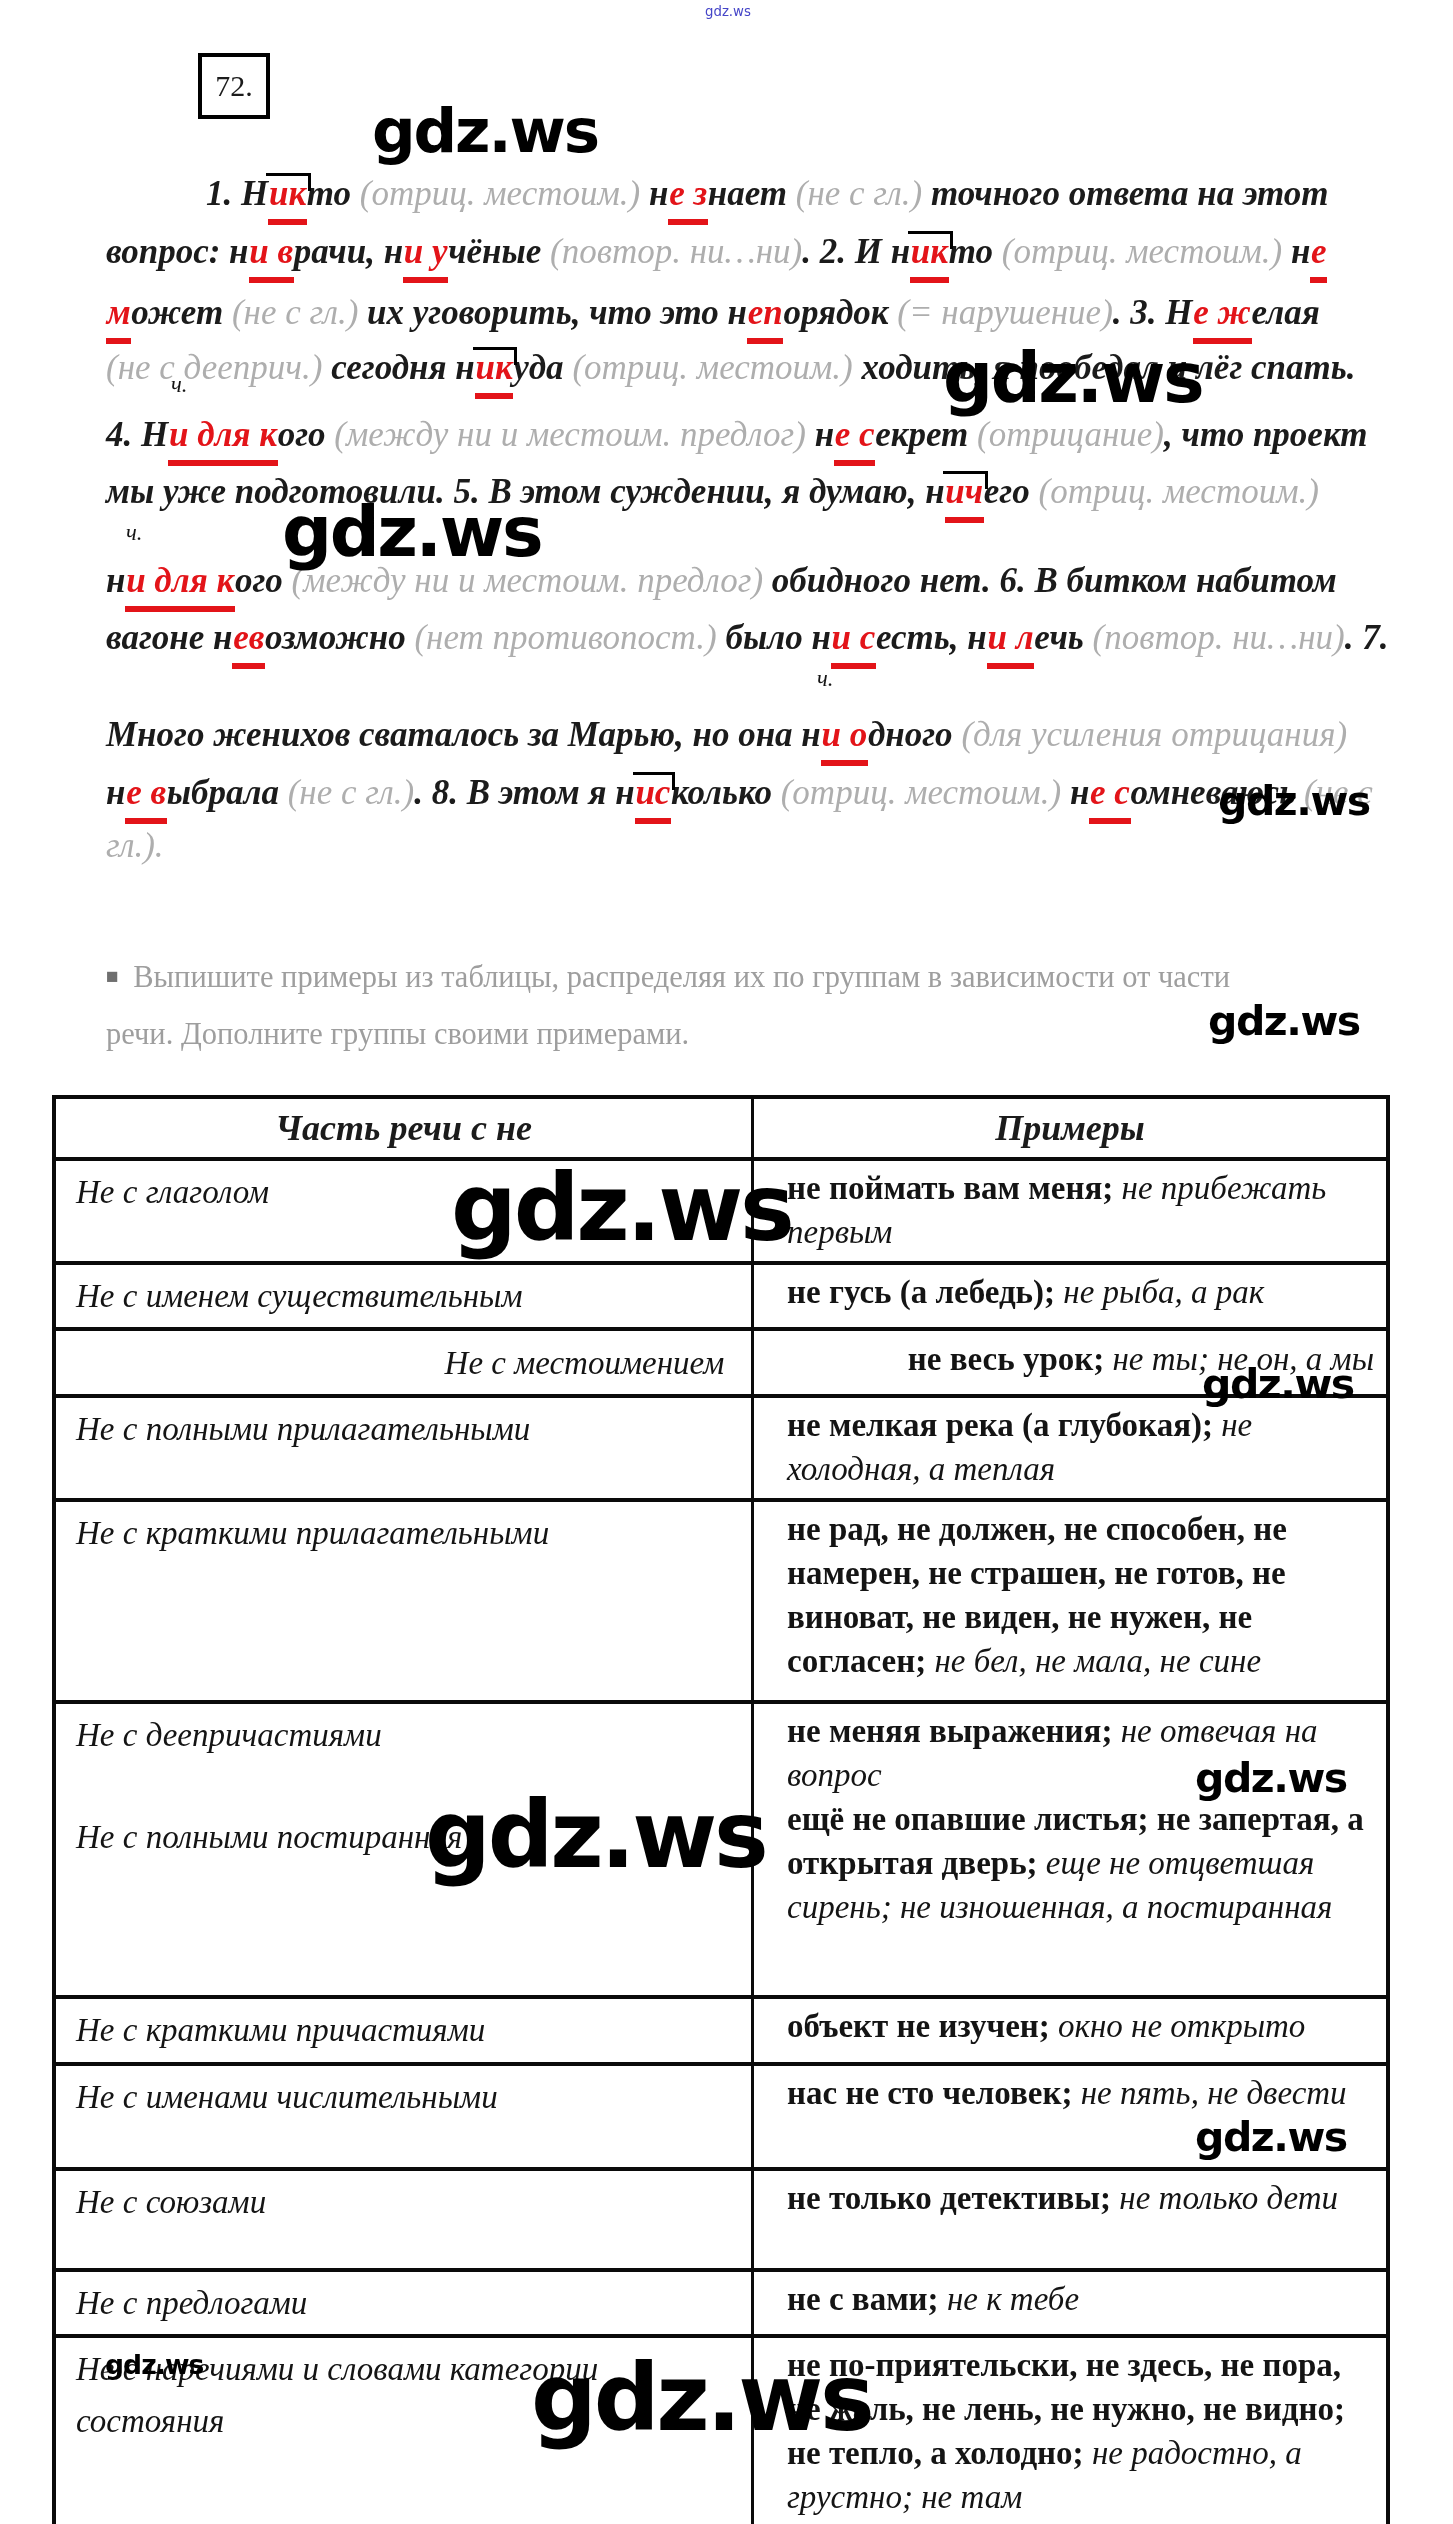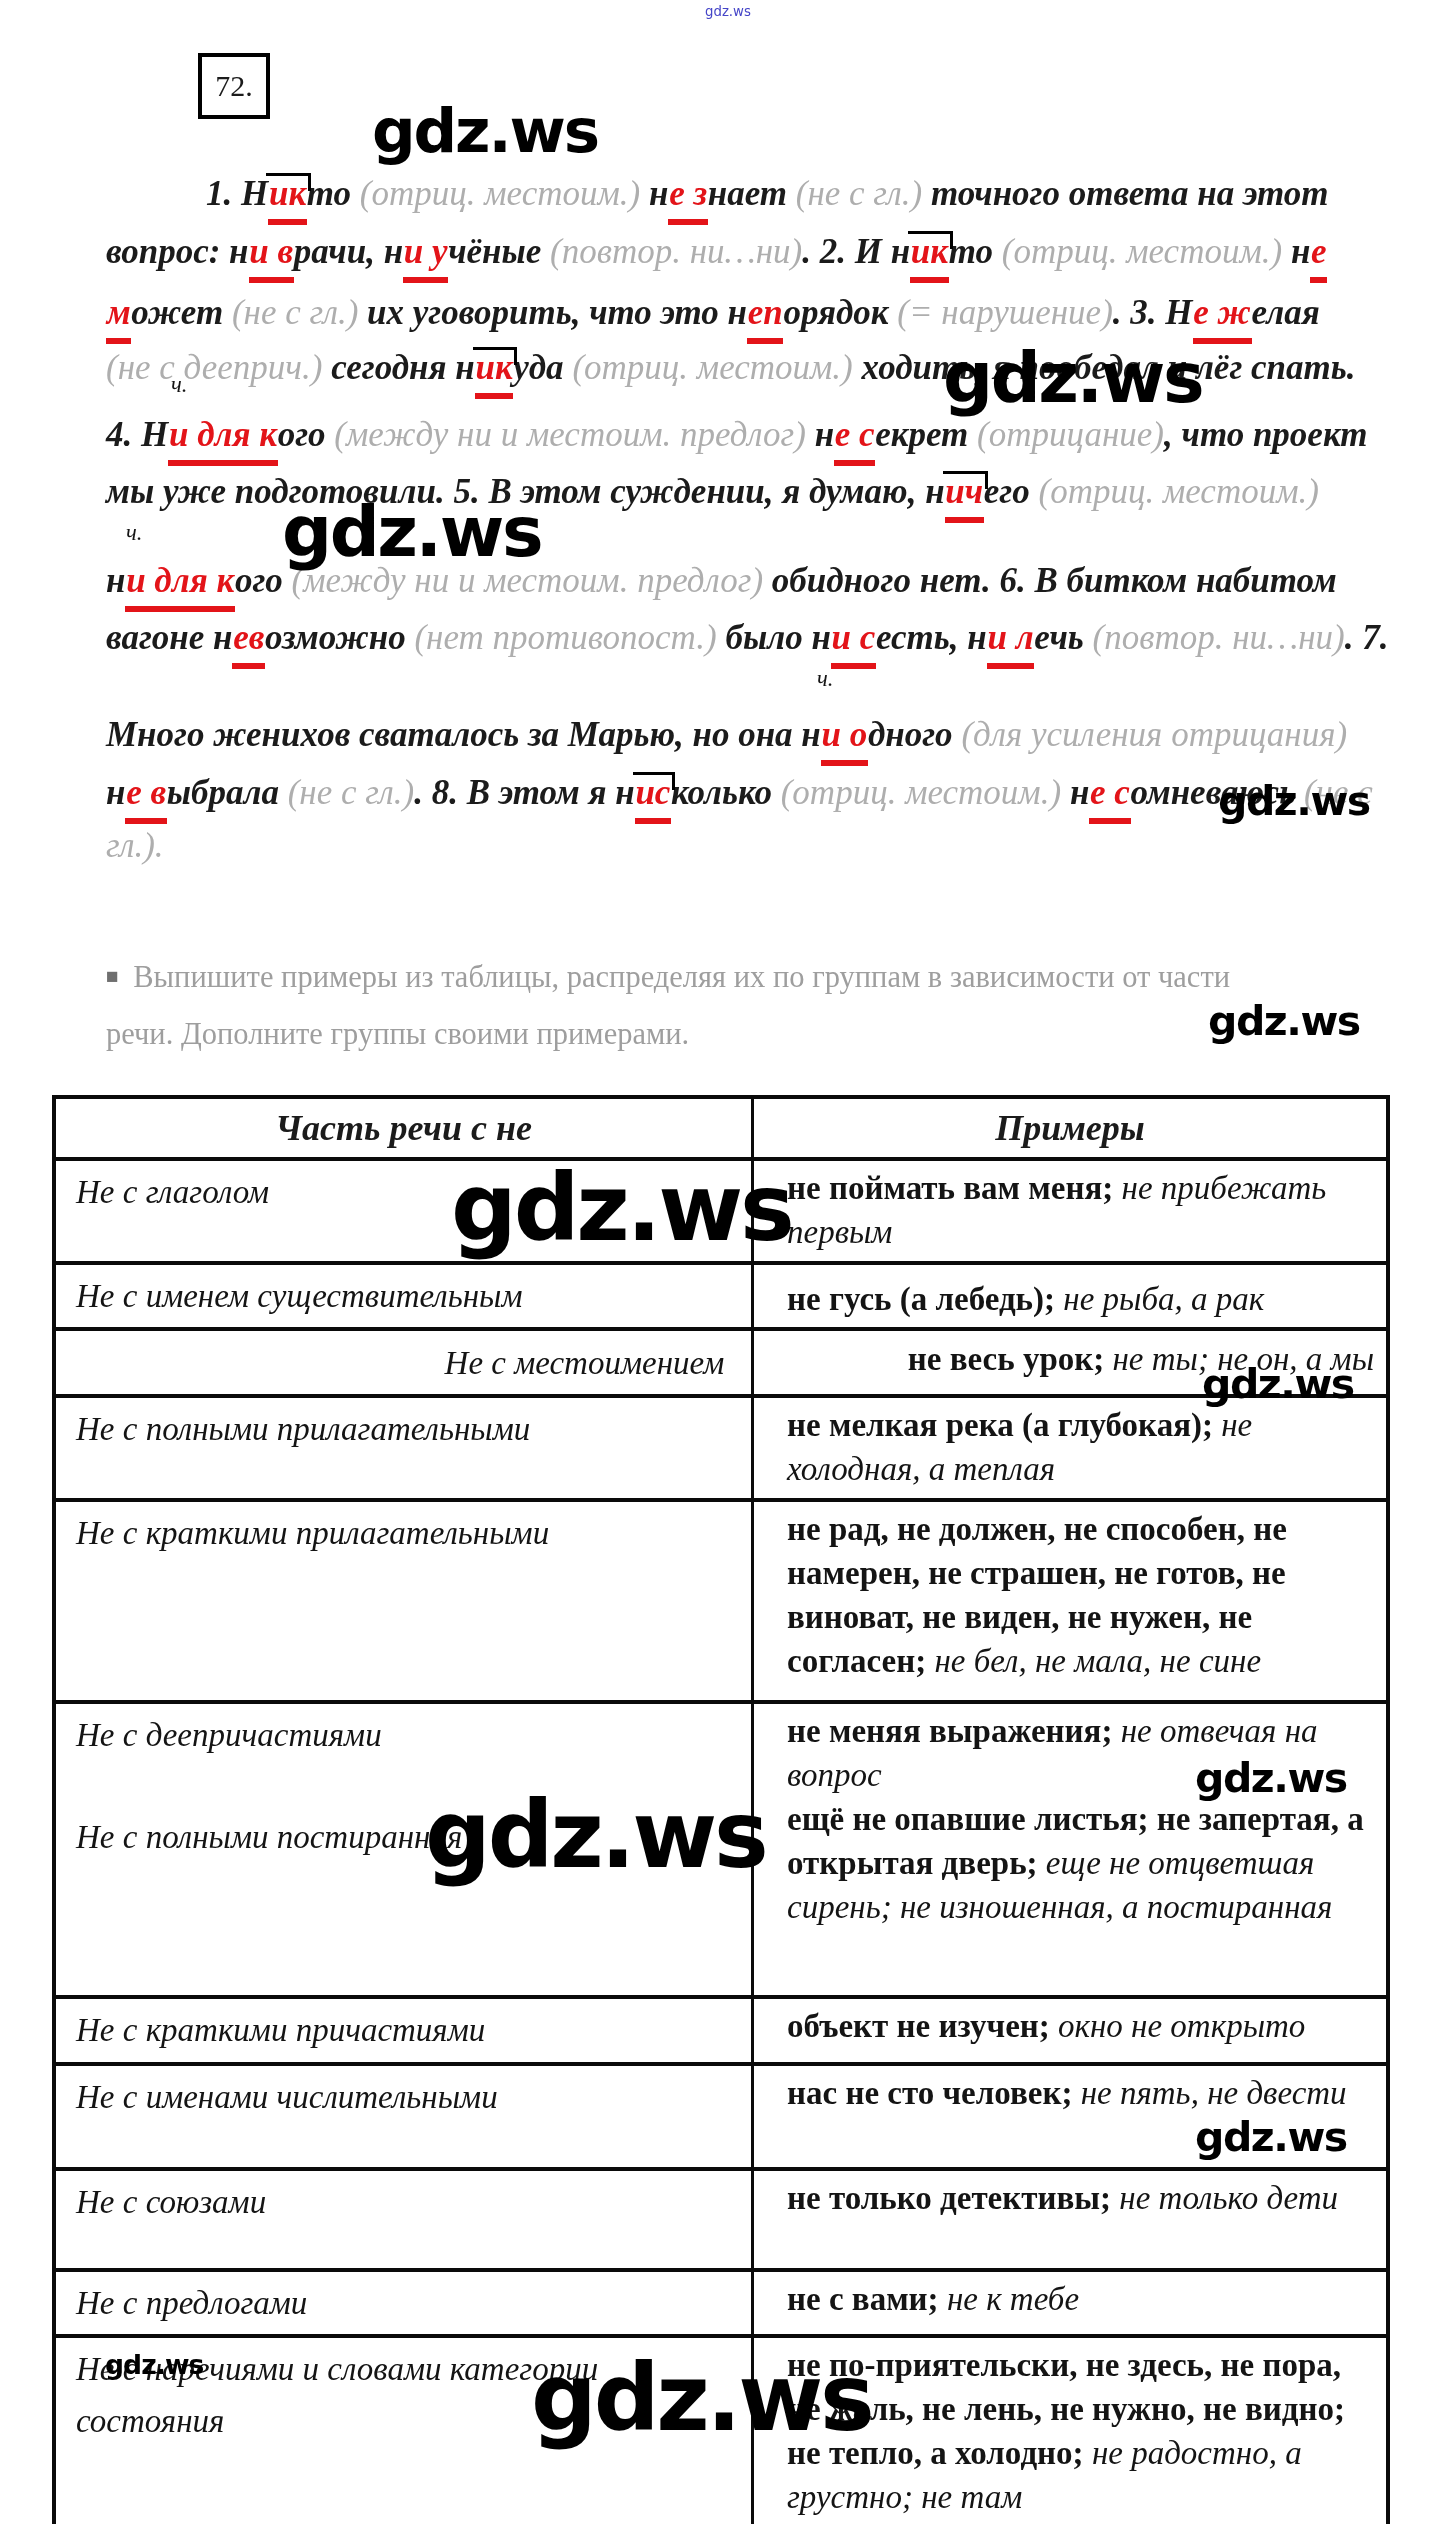--- a/index.html
+++ b/index.html
@@ -107,21 +107,21 @@
     <div class="trc th">Примеры</div>
   </div>
 <div class="trow" style="min-height: 102px;">
       <div class="tl">
         <div class="lbl">Не с глаголом</div>
       </div>
       <div class="trc">
         <p class="ex"><span class="e-up">не поймать вам меня; </span><span class="e-it">не прибежать первым</span></p>
       </div>
     </div>
-    <div class="trow" style="min-height: 53px; align-items: flex-end;">
+    <div class="trow" style="min-height: 53px;">
       <div class="tl">
         <div class="lbl">Не с именем существительным</div>
       </div>
       <div class="trc">
         <p class="ex"><span class="e-up">не гусь (а лебедь); </span><span class="e-it">не рыба, а рак</span></p>
       </div>
     </div>
     <div class="trow" style="min-height: 53px; text-align: right;">
       <div class="tl">
         <div class="lbl">Не с местоимением</div>

